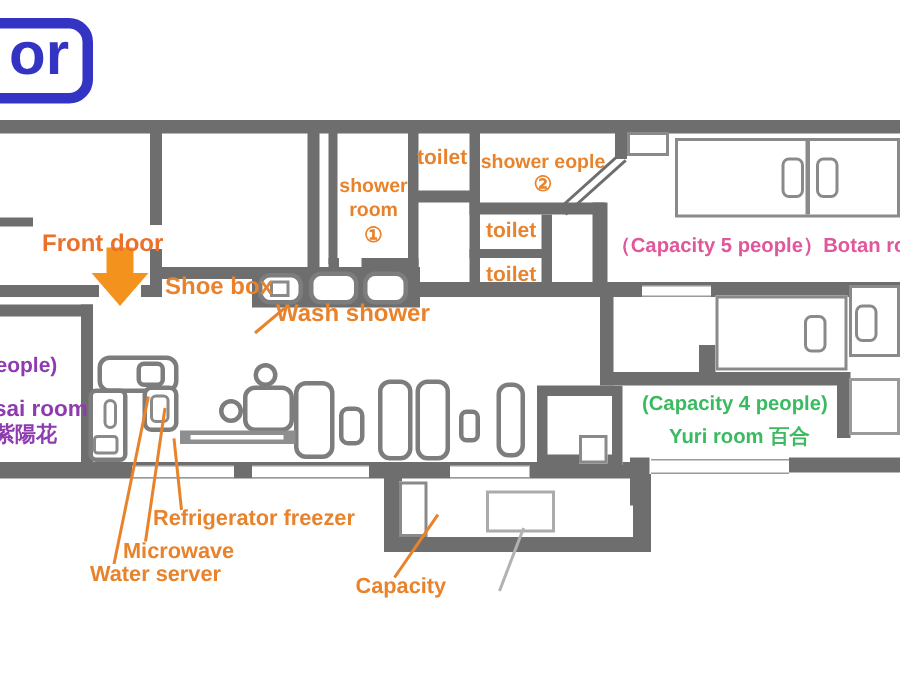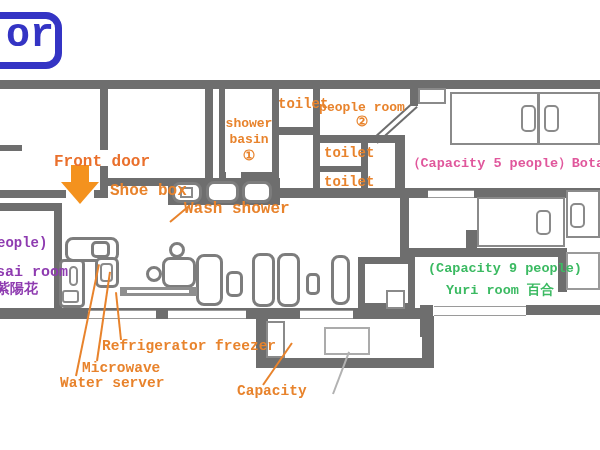--- a/index.html
+++ b/index.html
@@ -1,18 +1,18 @@
 <!DOCTYPE html>
 <html><head>
 <meta charset="utf-8">
 <style>
   html,body{margin:0;padding:0;background:#ffffff;}
   #canvas{
     position:relative;width:600px;height:450px;background:#ffffff;
-    overflow:hidden;font-family:Liberation Mono, monospace;
+    overflow:hidden;font-family:Liberation Sans, sans-serif;
   }
   .w{position:absolute;background:#6e6e6e;}
   .win{position:absolute;background:#ffffff;border-top:1px solid #9a9a9a;border-bottom:1px solid #9a9a9a;}
   .gap{position:absolute;background:#ffffff;}
   .fr{position:absolute;background:#ffffff;border:3px solid #7d7d7d;border-radius:8px;box-sizing:border-box;}
   .fb{position:absolute;background:#ffffff;border:2px solid #8a8a8a;box-sizing:border-box;}
   .lbl{position:absolute;font-weight:bold;white-space:nowrap;line-height:1.1;}
   .orange{color:#e8832c;}
   .pink{color:#e0579c;}
   .green{color:#3bba62;}
@@ -126,46 +126,46 @@
   <div class="line" style="left:121px;top:339px;width:48px;transform:rotate(-96deg);"></div>
   <div class="line" style="left:263px;top:384px;width:51px;transform:rotate(-55.4deg);"></div>
   <div class="line gline" style="left:333px;top:393px;width:45px;transform:rotate(-69.1deg);"></div>
 
   <div style="position:absolute;left:-70px;top:12px;width:132px;height:57px;border:7px solid #3434c4;border-radius:16px;background:#fff;box-sizing:border-box;"></div>
   <div class="lbl blue" style="left:6px;top:14px;font-size:40px;">or</div>
 
 
   <div class="lbl orange ctr" style="left:220px;top:116px;width:58px;font-size:13px;line-height:16px;">
     <div>shower</div>
-    <div>basin</div>
+    <div>room</div>
     <div style="font-size:14px;">①</div>
   </div>
 
   <div class="lbl orange" style="left:278px;top:97px;font-size:14px;">toilet</div>
 
   <div class="lbl orange ctr" style="left:318px;top:100px;width:88px;font-size:13px;line-height:15px;">
-    <div>people room</div>
+    <div>shower eople</div>
     <div style="font-size:14px;">②</div>
   </div>
 
   <div class="lbl orange" style="left:324px;top:146px;font-size:14px;">toilet</div>
   <div class="lbl orange" style="left:324px;top:175px;font-size:14px;">toilet</div>
 
 
   <div class="lbl pink" style="left:407px;top:157px;font-size:13.5px;">（Capacity 5 people）Botan room</div>
 
-  <div class="lbl green" style="left:428px;top:262px;font-size:13.5px;">(Capacity 9 people)</div>
+  <div class="lbl green" style="left:428px;top:262px;font-size:13.5px;">(Capacity 4 people)</div>
   <div class="lbl green" style="left:446px;top:284px;font-size:13.5px;">Yuri room 百合</div>
 
   <div class="lbl purple" style="left:-3px;top:236px;font-size:14px;">eople)</div>
   <div class="lbl purple" style="left:-4px;top:265px;font-size:15px;">sai room</div>
   <div class="lbl purple" style="left:-4px;top:282px;font-size:14px;">紫陽花</div>
 
   <div class="lbl orange" style="left:237px;top:384px;font-size:14.5px;">Capacity</div>
 
-  <div class="lbl" style="left:28px;top:154px;font-size:16px;color:#ea702c;margin-left:26px;">Front door</div>
+  <div class="lbl" style="left:28px;top:154px;font-size:16px;color:#ea702c;">Front door</div>
   <div class="lbl orange" style="left:110px;top:183px;font-size:16px;">Shoe box</div>
   <div class="lbl orange" style="left:184px;top:201px;font-size:16px;">Wash shower</div>
   <div class="lbl orange" style="left:82px;top:361px;font-size:14.5px;">Microwave</div>
   <div class="lbl orange" style="left:102px;top:339px;font-size:14.5px;">Refrigerator freezer</div>
   <div class="lbl orange" style="left:60px;top:376px;font-size:14.5px;">Water server</div>
 
 </div>
 
 </body></html>

